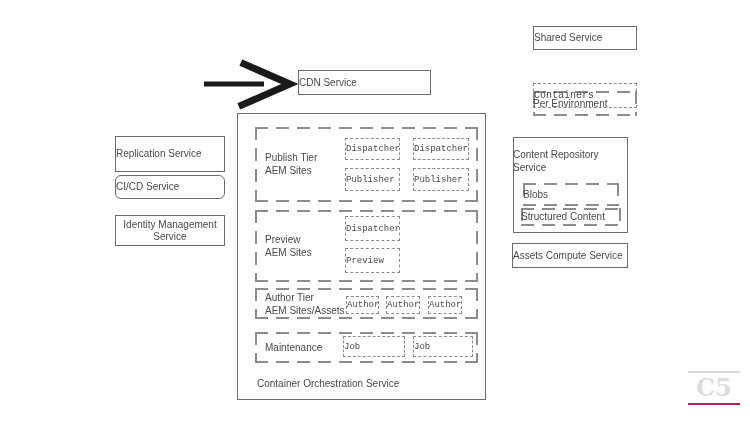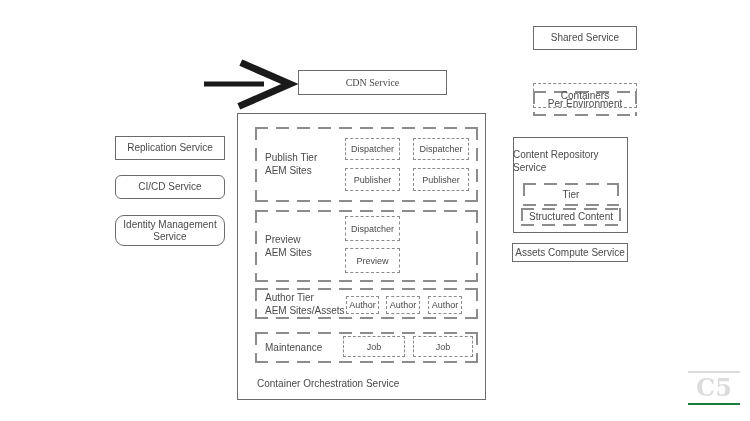--- a/index.html
+++ b/index.html
@@ -2,44 +2,44 @@
 <html><head>
 <meta charset="utf-8">
 <style>
   html,body{margin:0;padding:0;background:#fff;}
   #canvas{
     position:relative;width:750px;height:421px;background:#ffffff;overflow:hidden;
     font-family:"Liberation Sans","DejaVu Sans",sans-serif;color:#4a4a4a;
   }
   .abs{position:absolute;box-sizing:border-box;}
   .box{
-    display:flex;align-items:center;justify-content:center;text-align:center;
+    display:flex;align-items:center;text-align:center;
     font-size:10px;line-height:12px;background:#fff;
   }
   .solid{border:1px solid #6b6b6b;}
-  .dash-sm{border:1px dashed #8c8c8c;background:transparent;font-size:9px;}
+  .dash-sm{border:1px dashed #8c8c8c;background:transparent;font-size:9px;font-family:Liberation Mono, monospace;}
   .dash-lg{
     background-color:transparent;
     background-image:
       repeating-linear-gradient(90deg,#8c8c8c 0 13px,transparent 13px 21px),
       repeating-linear-gradient(90deg,#8c8c8c 0 13px,transparent 13px 21px),
       repeating-linear-gradient(180deg,#8c8c8c 0 13px,transparent 13px 21px),
       repeating-linear-gradient(180deg,#8c8c8c 0 13px,transparent 13px 21px);
     background-size:100% 2px,100% 2px,2px 100%,2px 100%;
     background-position:0 0,0 100%,0 0,100% 0;
     background-repeat:no-repeat;
   }
   .section-label{
     position:absolute;box-sizing:border-box;text-align:left;
     font-size:10px;line-height:13px;color:#4a4a4a;
   }
   .section-label span{display:block;}
   .center-title{position:absolute;box-sizing:border-box;font-size:10px;line-height:13px;}
   #logo{
-    border-top:2px solid #dcdcdc;border-bottom:2px solid #15803d;
+    border-top:2px solid #dcdcdc;border-bottom:2px solid #be185d;
     color:#dcdcdc;font-family:"DejaVu Serif","Liberation Serif",serif;
     font-weight:bold;font-size:24px;line-height:30px;text-align:center;
   }
 </style>
 </head>
 <body>
 
 <div id="canvas">
 
   <div class="abs box solid" style="left:533px;top:26px;width:104px;height:24px;">
@@ -50,31 +50,31 @@
   </div>
   <div class="abs box dash-sm" style="left:533px;top:83px;width:104px;height:25px;font-size:10px;">
     <span>Containers</span>
   </div>
 
   <svg class="abs" style="left:198px;top:58px;" width="100" height="52" viewBox="0 0 100 52" aria-hidden="true">
     <line x1="6" y1="26" x2="66" y2="26" stroke="#1a1a1a" stroke-width="5"></line>
     <path d="M46 6 L92 26 L44 47" fill="none" stroke="#1a1a1a" stroke-width="7" stroke-linecap="square"></path>
   </svg>
 
-  <div class="abs box solid" style="left:298px;top:70px;width:149px;height:25px;font-family:Liberation Serif, serif;">
+  <div class="abs box solid" style="left:298px;top:70px;width:133px;height:25px;">
     <span>CDN Service</span>
   </div>
 
-  <div class="abs box solid" style="left:115px;top:136px;width:110px;height:24px;">
+  <div class="abs box solid" style="left:115px;top:136px;width:110px;height:36px;">
     <span>Replication Service</span>
   </div>
   <div class="abs box solid" style="left:115px;top:175px;width:110px;height:24px;border-radius:6px;">
     <span>CI/CD Service</span>
   </div>
-  <div class="abs box solid" style="left:115px;top:215px;width:110px;height:31px;padding:2px 6px;border-radius:9px;">
+  <div class="abs box solid" style="left:115px;top:215px;width:110px;height:31px;padding:2px 6px;">
     <span>Identity Management Service</span>
   </div>
 
   <div class="abs solid" style="left:237px;top:113px;width:249px;height:287px;background:#fff;"></div>
 
   <div class="abs dash-lg" style="left:255px;top:127px;width:223px;height:75px;"></div>
   <div class="section-label" style="left:265px;top:151px;width:78px;">
     <span>Publish Tier</span>
     <span>AEM Sites</span>
   </div>
@@ -130,25 +130,25 @@
   </div>
 
   <div class="center-title" style="left:237px;top:377px;width:249px;margin-left:20px;">Container Orchestration Service</div>
 
   <div class="abs solid" style="left:513px;top:137px;width:115px;height:96px;background:#fff;"></div>
   <div class="center-title" style="left:513px;top:148px;width:115px;">
     <span style="display:block;">Content Repository</span>
     <span style="display:block;">Service</span>
   </div>
   <div class="abs box dash-lg" style="left:523px;top:183px;width:96px;height:23px;">
-    <span>Tier</span>
+    <span>Blobs</span>
   </div>
   <div class="abs box dash-lg" style="left:521px;top:208px;width:100px;height:18px;">
     <span>Structured Content</span>
   </div>
 
-  <div class="abs box solid" style="left:512px;top:243px;width:116px;height:19px;">
+  <div class="abs box solid" style="left:512px;top:243px;width:116px;height:25px;">
     <span>Assets Compute Service</span>
   </div>
 
   <div id="logo" class="abs" style="left:688px;top:371px;width:52px;height:34px;">C5</div>
 
 </div>
 
 </body></html>

